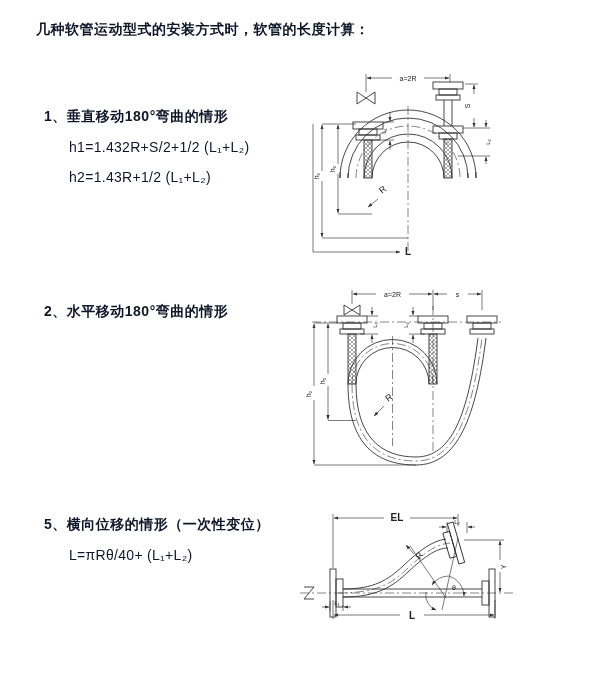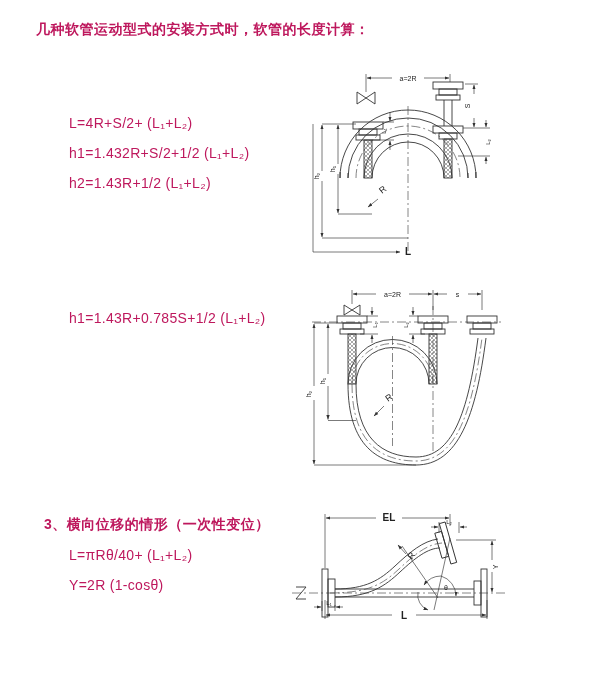--- a/index.html
+++ b/index.html
@@ -1,17 +1,17 @@
 <!DOCTYPE html>
 <html><head>
 <meta charset="utf-8">
 <style>
   html,body{margin:0;padding:0;background:#fff;}
   .page{position:relative;width:600px;height:675px;background:#ffffff;overflow:hidden;
-        font-family:"Liberation Sans",sans-serif;color:#be185d;}
+        font-family:"Liberation Sans",sans-serif;color:#0f172a;}
   .title{position:absolute;left:36px;top:21px;font-size:14px;font-weight:700;letter-spacing:.5px;white-space:nowrap;}
   .sec{position:absolute;left:44px;}
   .sec-heading{font-size:14px;font-weight:700;letter-spacing:.5px;white-space:nowrap;margin:0 0 6px 0;}
   .formulas{margin-left:25px;font-size:14px;letter-spacing:.3px;}
   .formula{height:30px;line-height:30px;white-space:nowrap;}
   .diag{position:absolute;}
   svg{display:block;overflow:visible;}
   svg .ln{stroke:#333;fill:none;stroke-width:.9;}
   svg .thin{stroke:#333;fill:none;stroke-width:.65;}
   svg .cl{stroke:#444;fill:none;stroke-width:.65;stroke-dasharray:9 3 2 3;}
@@ -34,38 +34,37 @@
       </marker>
       <pattern id="braidp" patternUnits="userSpaceOnUse" width="4" height="4">
         <path d="M0,0 L4,4 M4,0 L0,4" stroke="#555" stroke-width=".5"></path>
       </pattern>
     </defs>
   </svg>
 
   <div class="title">几种软管运动型式的安装方式时，软管的长度计算：</div>
 
   <div class="sec" style="top:108px">
+    <div class="sec-heading">1、垂直移动180°弯曲的情形</div>
     <div class="formulas">
-      <div class="formula">L=4R+S/2+ (L₁+L₂)</div>
       <div class="formula">h1=1.432R+S/2+1/2 (L₁+L₂)</div>
       <div class="formula">h2=1.43R+1/2 (L₁+L₂)</div>
     </div>
   </div>
 
   <div class="sec" style="top:303px">
+    <div class="sec-heading">2、水平移动180°弯曲的情形</div>
     <div class="formulas">
-      <div class="formula">h1=1.43R+0.785S+1/2 (L₁+L₂)</div>
     </div>
   </div>
 
   <div class="sec" style="top:516px">
-    <div class="sec-heading">3、横向位移的情形（一次性变位）</div>
+    <div class="sec-heading">5、横向位移的情形（一次性变位）</div>
     <div class="formulas">
       <div class="formula">L=πRθ/40+ (L₁+L₂)</div>
-      <div class="formula">Y=2R (1-cosθ)</div>
     </div>
   </div>
 
   <div class="diag" style="left:308px;top:66px">
   <svg width="280" height="192" viewBox="0 0 280 192">
     <path class="cl" d="M100,40 V188"></path>
 
     <g>
       <path class="thin" d="M58,26 V8 M142,16 V8"></path>
       <line class="thin" x1="84" y1="12" x2="59" y2="12" marker-end="url(#ah)"></line>
@@ -218,21 +217,21 @@
     </g>
     <g>
       <path class="thin" d="M112,32 H103 M119,50 H103"></path>
       <line class="thin" x1="107" y1="23" x2="107" y2="31" marker-end="url(#ah)"></line>
       <line class="thin" x1="107" y1="59" x2="107" y2="51" marker-end="url(#ah)"></line>
       <text class="dimtxt-s" x="102" y="41" text-anchor="middle" transform="rotate(-90 102 41)">L₂</text>
     </g>
   </svg>
   </div>
 
-  <div class="diag" style="left:292px;top:500px">
+  <div class="diag" style="left:300px;top:500px">
   <svg width="220" height="140" viewBox="0 0 220 140">
     <path class="cl" d="M0,93 H214"></path>
     <path class="ln" d="M4,87 L14,87 L4,99 L14,99"></path>
 
     <g class="ln">
       <rect x="30" y="69" width="6" height="48"></rect>
       <rect x="36" y="79" width="7" height="28"></rect>
     </g>
 
     <g class="ln">

